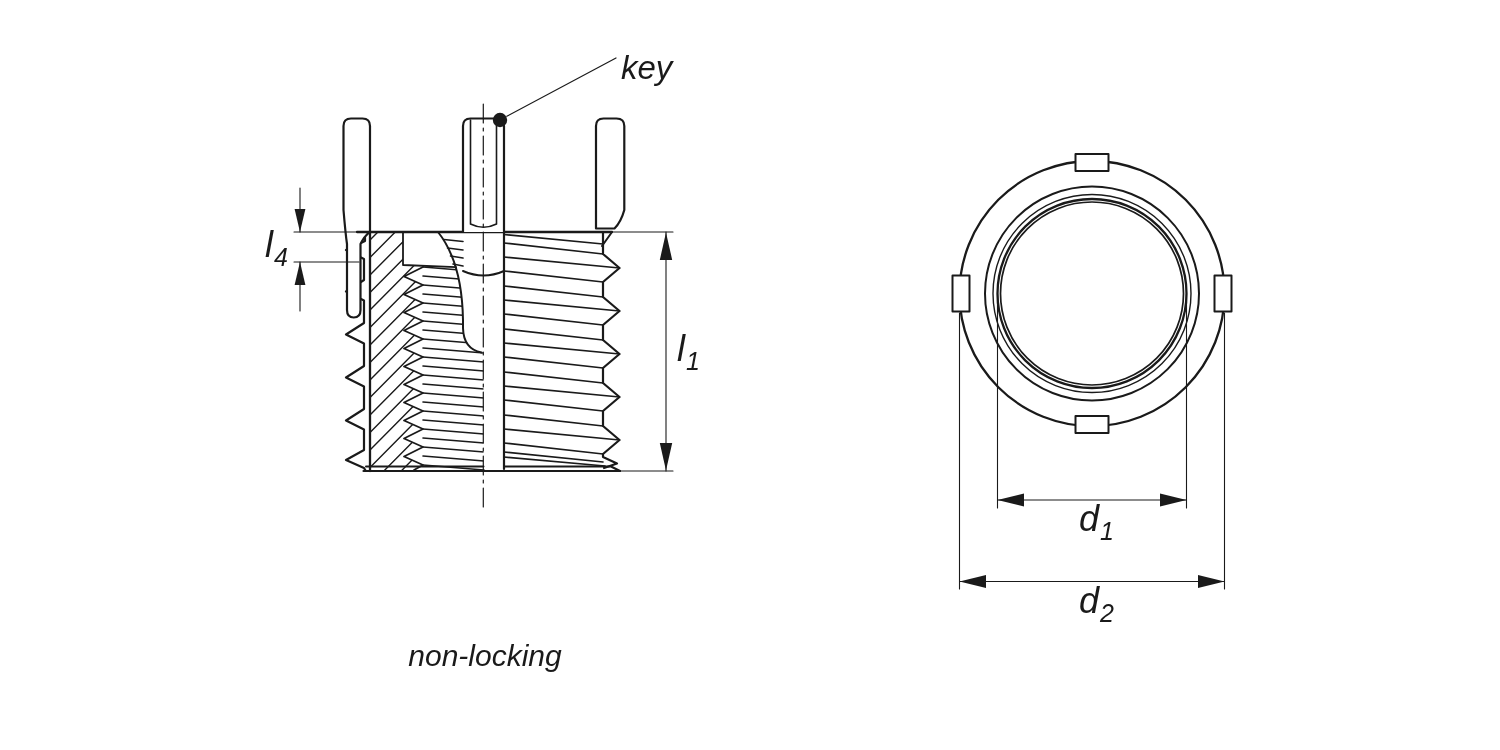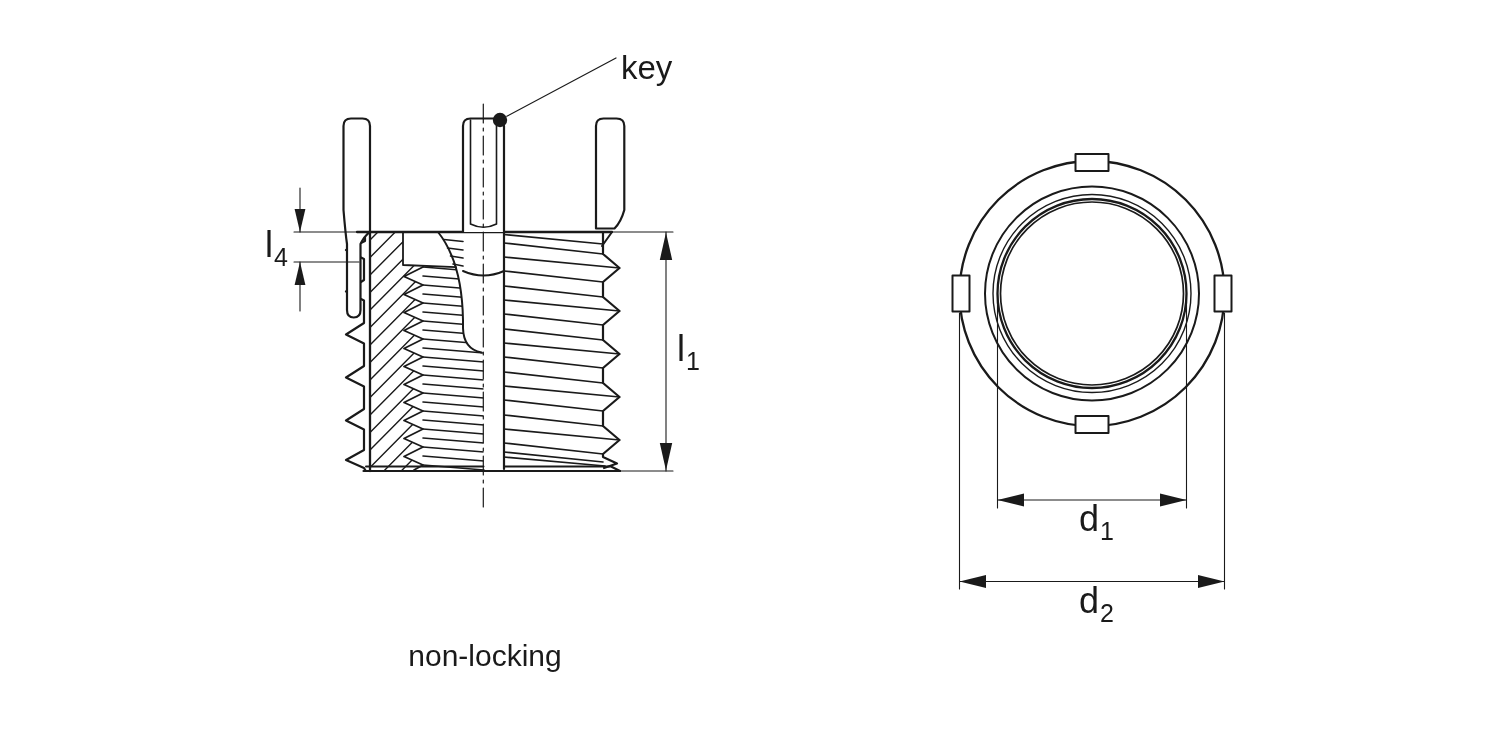--- a/index.html
+++ b/index.html
@@ -1,16 +1,16 @@
 <!DOCTYPE html>
 <html><head>
 <meta charset="utf-8">
 <style>
   html,body{margin:0;padding:0;background:#fff;}
-  #canvas{position:relative;width:1500px;height:750px;background:#fff;overflow:hidden;}
+  #canvas{position:relative;width:1500px;height:750px;background:#fff;overflow:hidden;font-style:italic;}
   svg{display:block;}
   .lbl{font-family:"Liberation Sans","DejaVu Sans",sans-serif;fill:#1a1a1a;}
   .dimtxt{font-size:36px;}
   .subtxt{font-size:25px;}
   .captxt{font-size:30px;}
   .keytxt{font-size:33px;}
 </style>
 </head>
 <body>
 

